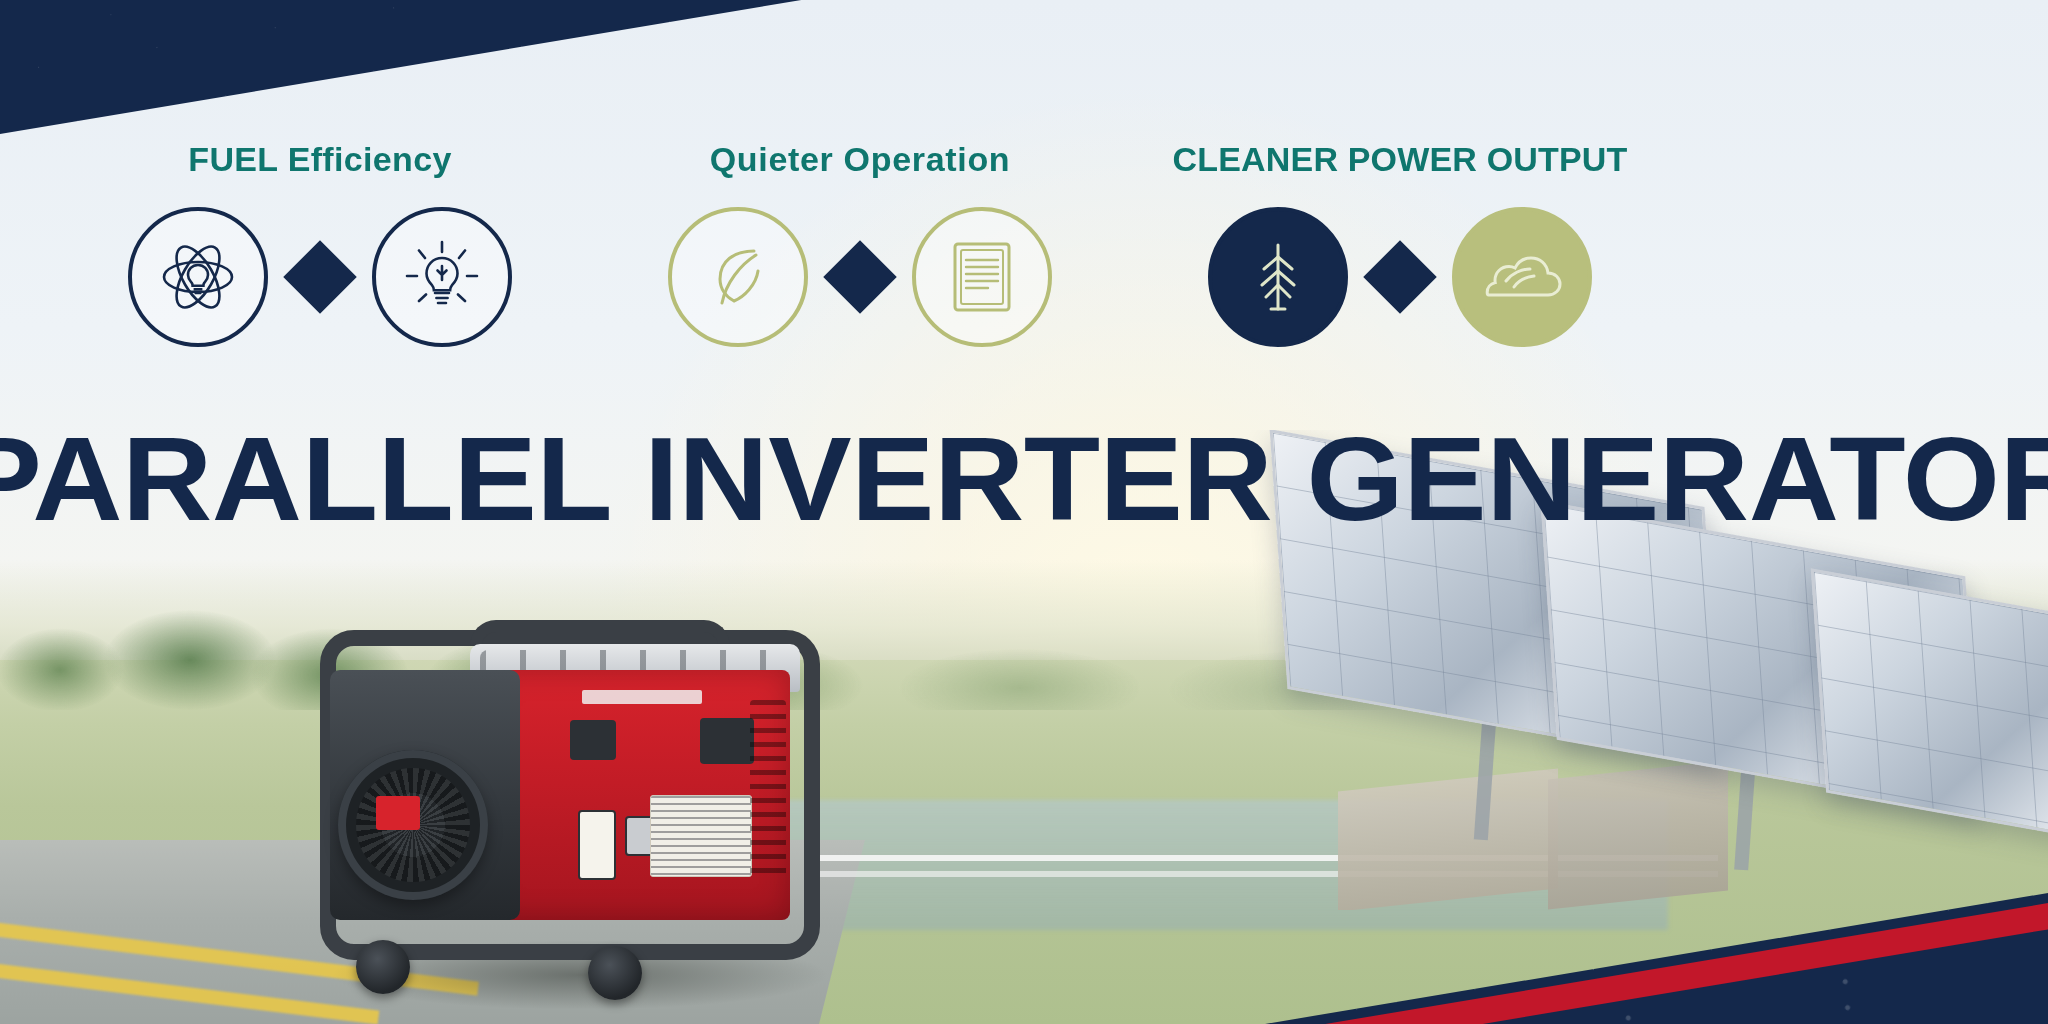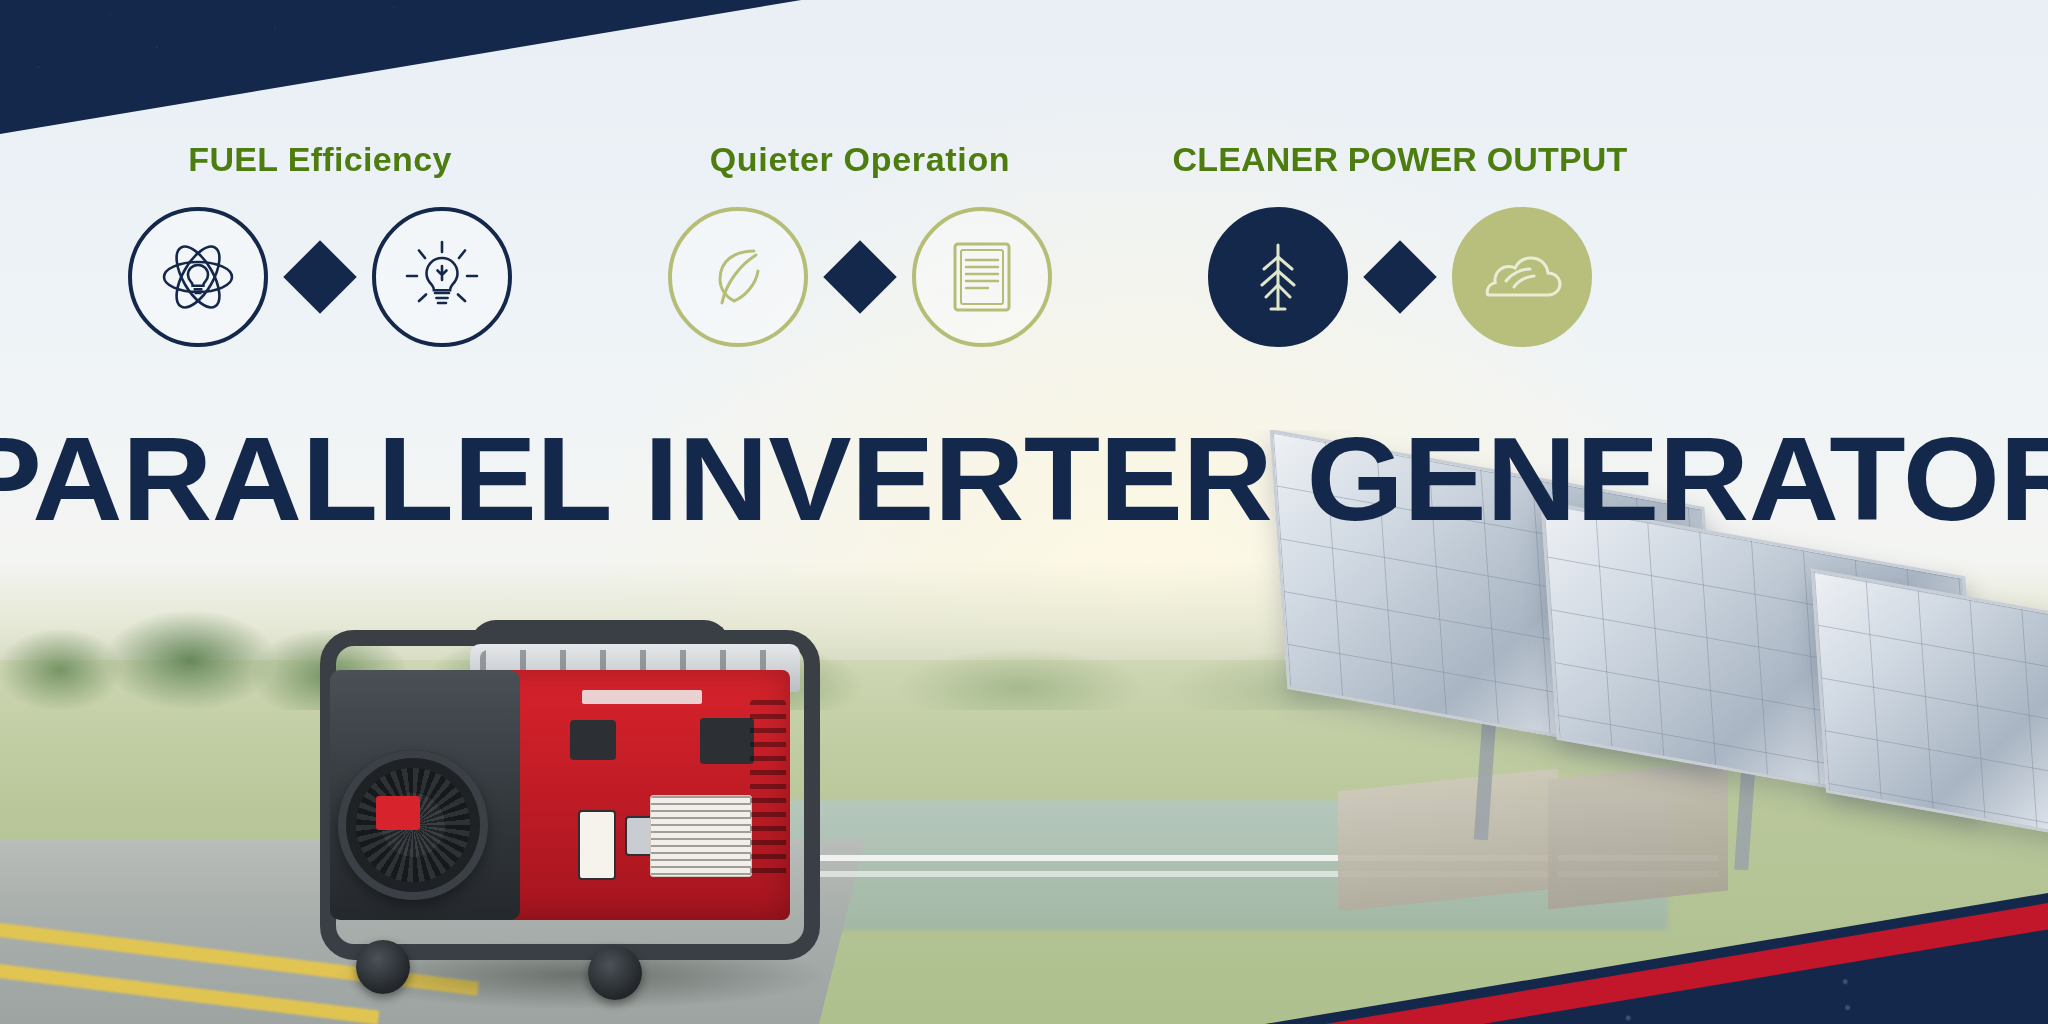--- a/index.html
+++ b/index.html
@@ -332,21 +332,21 @@
     position: absolute;
     display: flex;
     flex-direction: column;
     align-items: center;
   }
   .feature.f0 { left: 120px;  width: 400px; }
   .feature.f1 { left: 660px;  width: 400px; }
   .feature.f2 { left: 1180px; width: 440px; }
 
   .feature-title {
-    color: #4d7c0f;
+    color: #0f766e;
     font-weight: 700;
     letter-spacing: 0.02em;
     margin-bottom: 28px;
     white-space: nowrap;
   }
   .feature.f0 .feature-title { font-size: 34px; letter-spacing: .01em; }
   .feature.f1 .feature-title { font-size: 34px; }
   .feature.f2 .feature-title { font-size: 34px; letter-spacing: .005em; }
 
   .icon-row {

